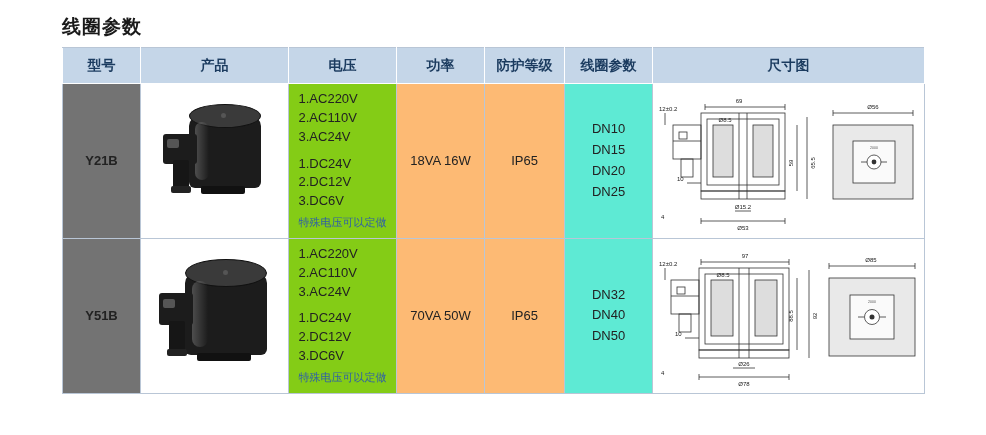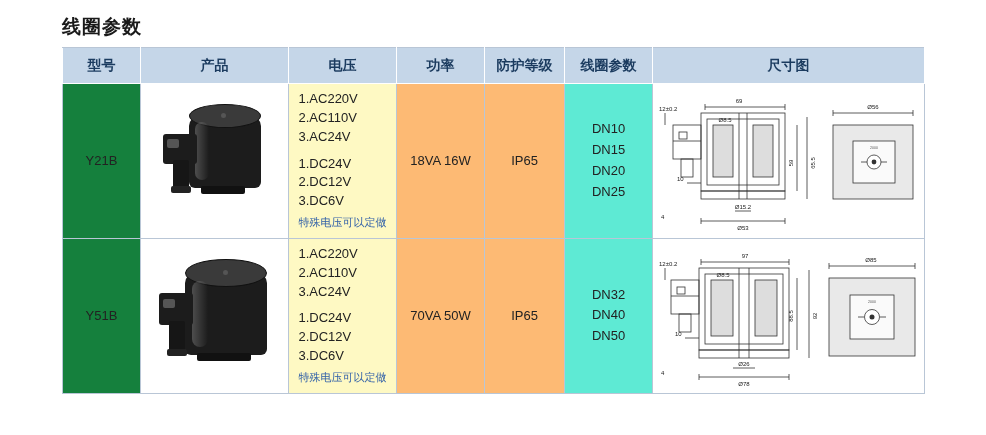--- a/index.html
+++ b/index.html
@@ -48,27 +48,27 @@
   }
   .col-model  { width: 78px; }
   .col-prod   { width: 148px; }
   .col-volt   { width: 108px; }
   .col-power  { width: 88px; }
   .col-ip     { width: 80px; }
   .col-dn     { width: 88px; }
   .col-dim    { width: 272px; }
 
   td.model {
-    background: #15803d;
+    background: #737373;
     color: #ffffff;
-    font-weight: normal;
+    font-weight: bold;
     font-size: 14px;
   }
   td.prod { padding: 6px 0; background:#fff; }
-  td.volt { padding: 6px 4px; line-height: 1.45; background:#fef9c3; }
+  td.volt { padding: 6px 4px; line-height: 1.45; background:#84cc16; }
   td.volt .grp { text-align: left; display: inline-block; }
   td.volt .note { color: #2f5fa8; font-size: 11px; margin-top: 4px; font-family: Liberation Serif, serif; }
   td.volt .gap { height: 8px; }
   td.power, td.ip { background:#fdba74; font-size: 13px; }
   td.dn { background:#5eead4; line-height: 1.6; font-size: 13px; }
   td.dim { background:#fff; padding: 4px; }
 
   .row1 td { height: 152px; }
   .row2 td { height: 152px; }
 

